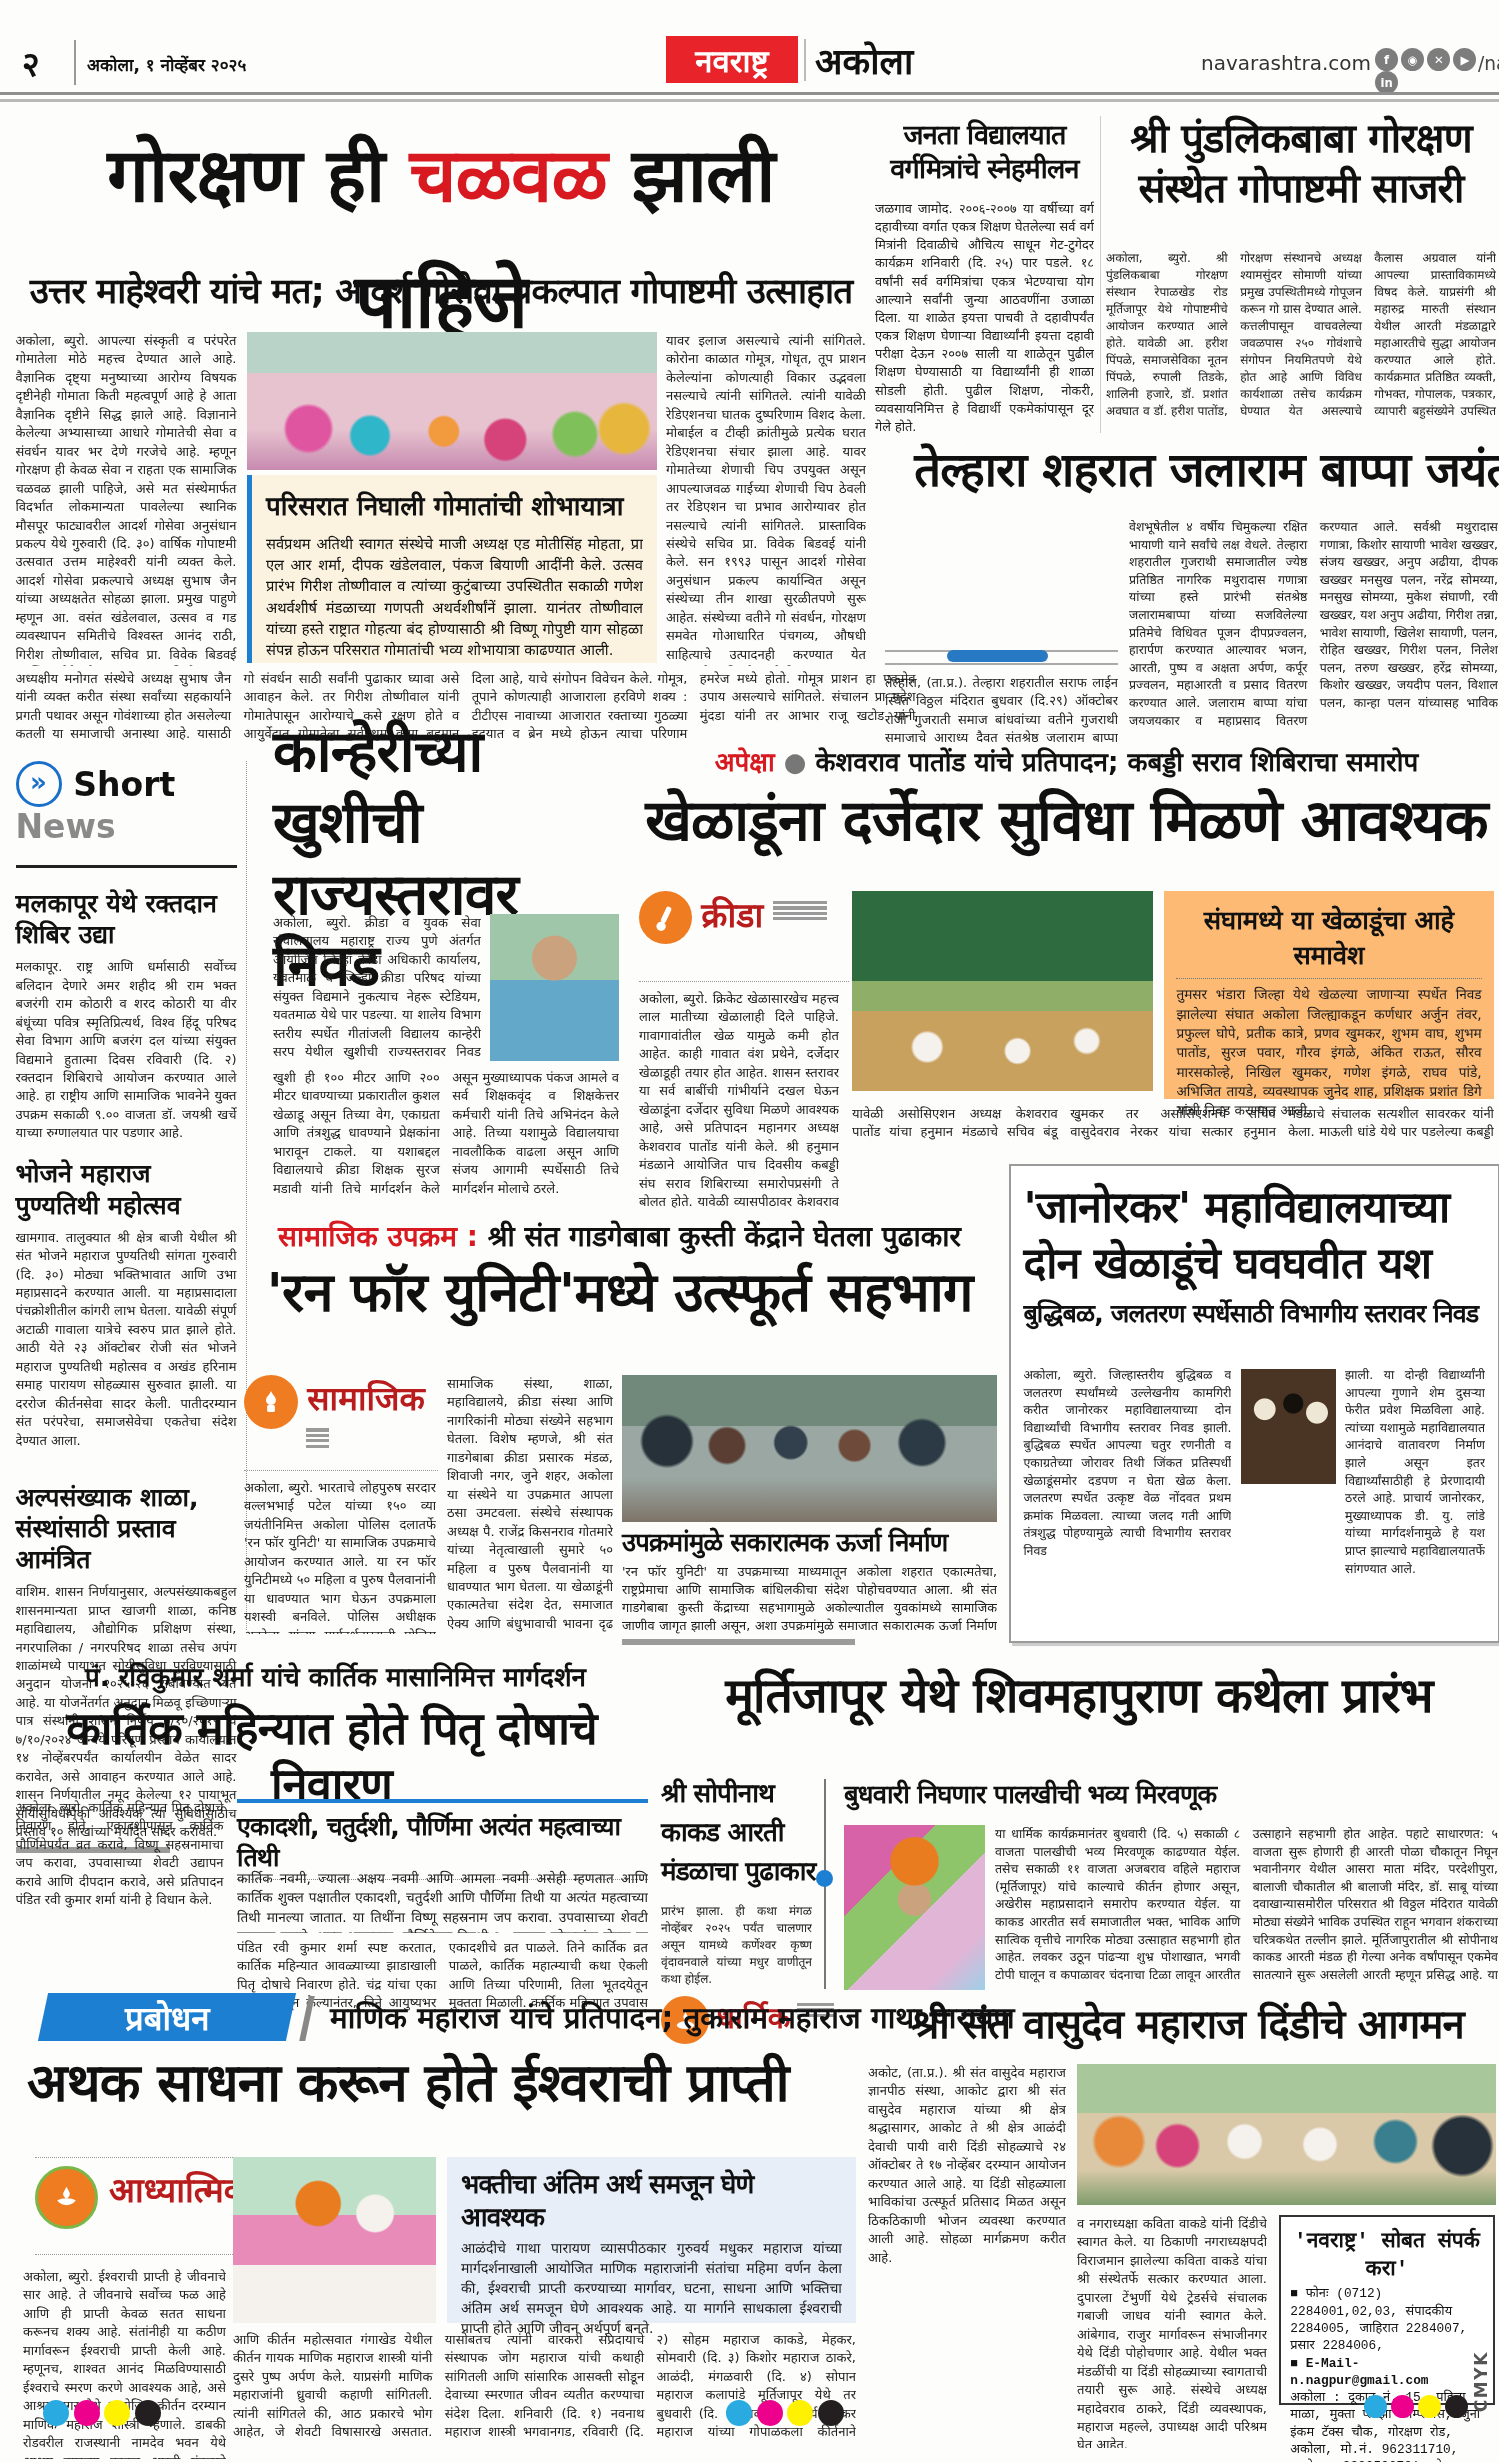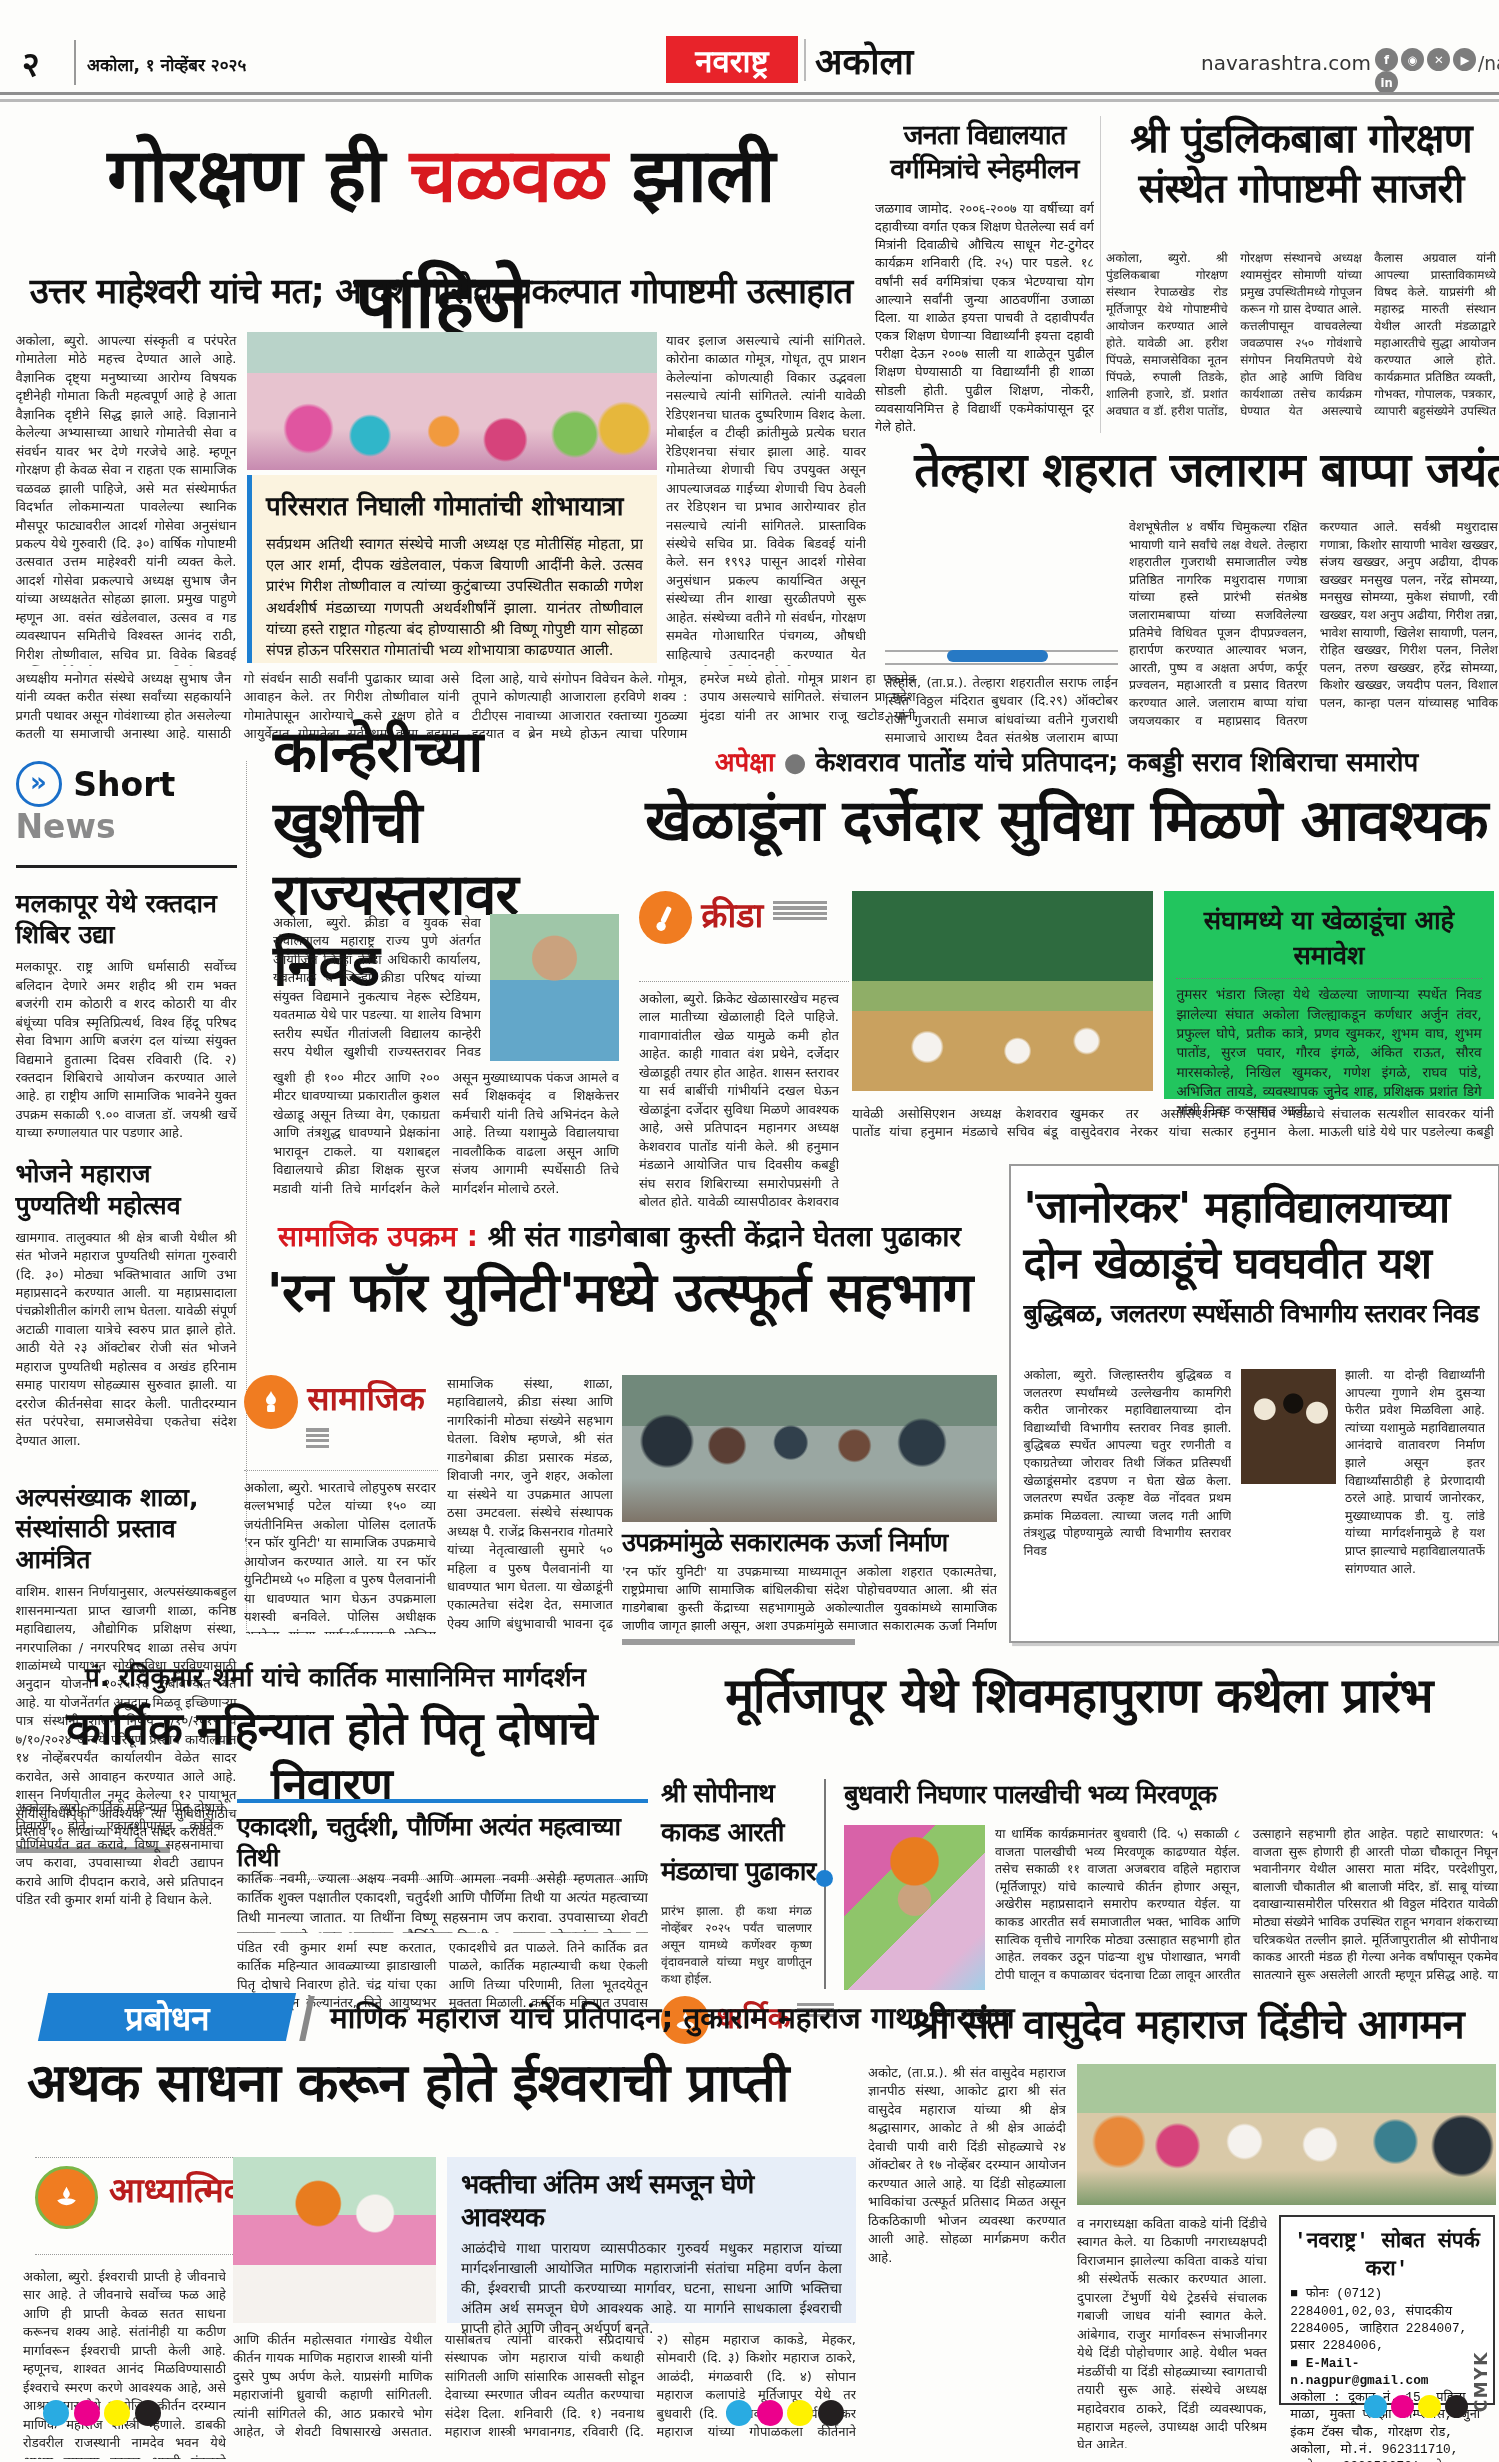--- a/index.html
+++ b/index.html
@@ -14,21 +14,21 @@
   .cols4{column-count:4;column-gap:12.4px;}
   .kick{font-weight:700;line-height:1.2;}
   .red{color:#d8191f;}
   .photo{background:#cbb89a;overflow:hidden;}
   .endbar{background:#9b9b9b;height:6.2px;}
   .icon-circle{border-radius:50%;background:#f07c21;display:flex;align-items:center;justify-content:center;color:#fff;font-weight:700;}
   .seclabel{font-weight:700;color:#b91c1c;}
   .seclines{display:inline-block;vertical-align:middle;}
   .seclines div{height:3.1px;background:#9a9a9a;margin:2.3px 0;}
   .dot{border-radius:50%;display:inline-block;}
-  .boxgray{background:#22c55e;}
+  .boxgray{background:#fdba74;}
   .cream{background:#fbf3df;}
   .bluebox{background:#e7eef8;}
   .vline{background:#999;width:1.6px;}
   .ribbon{background:#1d7fd1;color:#fff;font-weight:700;display:flex;align-items:center;justify-content:center;
           transform:skewX(-12deg);}
   .ribbon>span{transform:skewX(12deg);}
   .caption-title{font-weight:700;font-size:26px;margin:0 0 9.3px 0;}
   .smallcap{font-size:14.7px;line-height:1.45;text-align:justify;}
   .sn-title{font-weight:700;font-size:25px;line-height:1.25;margin:20px 0 7.8px 0;}
   .contactbox{border:2.3px solid #333;background:#fff;padding:7.8px 9.3px;}

